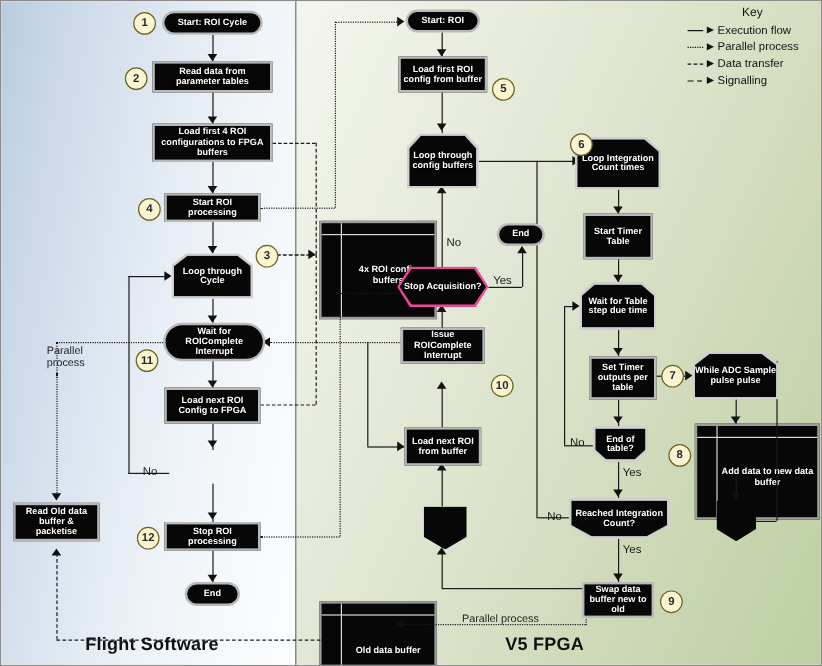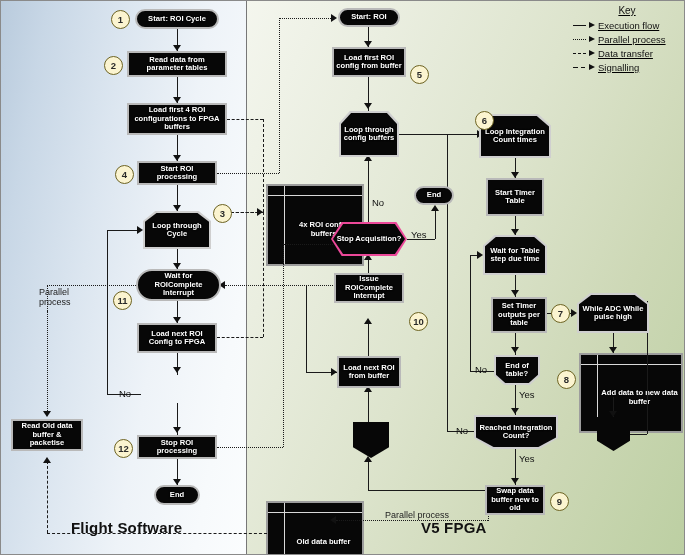--- a/index.html
+++ b/index.html
@@ -13,21 +13,21 @@
     left:0;width:245px;
     background:linear-gradient(100deg,#b9cbdd 0%,#c8d7e6 14%,#dce6f0 38%,#eef3f8 62%,#f7fafc 85%,#fbfdfe 100%);
     border-right:1px solid #6d6d6d;
   }
   #panel-right{
     left:245px;width:440px;
     background:linear-gradient(115deg,#f4f6ee 0%,#eaeee0 22%,#dde4cd 48%,#cdd8b6 74%,#bccfa2 100%);
   }
   #root{border:1px solid #8a8a8a;box-sizing:border-box;}
   .panel-title{
-    position:absolute;bottom:18px;font-weight:bold;font-size:15px;color:#111;
+    position:absolute;bottom:8px;font-weight:bold;font-size:15px;color:#111;
     letter-spacing:.2px;
   }
   #title-left{left:70px;}
   #title-right{left:420px;}
   .panel-divider{
     position:absolute;left:245px;top:0;width:0;height:555px;border-left:1px solid #777;
   }
 
   
   .node{
@@ -120,21 +120,21 @@
   .arrow{position:absolute;width:0;height:0;z-index:4;}
   .arrow.down{border-left:4px solid transparent;border-right:4px solid transparent;border-top:6px solid #111;}
   .arrow.up{border-left:4px solid transparent;border-right:4px solid transparent;border-bottom:6px solid #111;}
   .arrow.right{border-top:4px solid transparent;border-bottom:4px solid transparent;border-left:6px solid #111;}
   .arrow.left{border-top:4px solid transparent;border-bottom:4px solid transparent;border-right:6px solid #111;}
 
   .edge-label{position:absolute;font-size:9.5px;color:#111;z-index:5;background:transparent;}
   .flow-label{position:absolute;font-size:9px;color:#222;line-height:1.15;z-index:5;}
 
   
-  #key{position:absolute;left:572px;top:4px;width:108px;z-index:8;text-decoration:underline;}
+  #key{position:absolute;left:572px;top:4px;width:108px;z-index:8;}
   #key .ktitle{text-align:center;font-size:10px;color:#111;margin-bottom:2px;}
   #key .krow{display:flex;align-items:center;height:14px;font-size:9.5px;color:#111;text-align:right;}
   #key .kline{width:22px;height:7px;position:relative;margin-right:3px;flex:0 0 22px;}
   #key .kline i{position:absolute;left:0;top:3px;width:13px;border-top:1.3px solid #111;}
   #key .kline i.dt{border-top-style:dotted;}
   #key .kline i.dh{border-top-style:dashed;}
   #key .kline i.dd{border-top-style:dashed;width:5px;}
   #key .kline i.dd2{border-top-style:solid;left:8px;width:4px;}
   #key .kline b{
     position:absolute;right:0;top:0;width:0;height:0;
@@ -442,21 +442,21 @@
 
   <div class="ln v" style="left:514px;top:448px;height:36px;"></div>
   <div class="arrow down" style="left:510px;top:477px;"></div>
 
   <div class="node process" style="left:484px;top:484px;width:60px;height:30px;">
     <span>Swap data buffer new to old</span>
   </div>
   <div class="badge" style="left:549px;top:491px;">9</div>
 
   <div class="node loop" style="left:576px;top:292px;width:72px;height:40px;">
-    <span class="inner">While ADC While pulse high</span>
+    <span class="inner">While ADC Sample pulse pulse</span>
   </div>
   <div class="ln h" style="left:546px;top:312px;width:24px;"></div>
   <div class="arrow right" style="left:570px;top:308px;"></div>
 
   <div class="ln v" style="left:612px;top:332px;height:20px;"></div>
   <div class="arrow down" style="left:608px;top:346px;"></div>
 
   <div class="buffer" style="left:578px;top:352px;width:68px;height:44px;">
     <div class="bhead"></div>
     <div class="bcol"></div>

